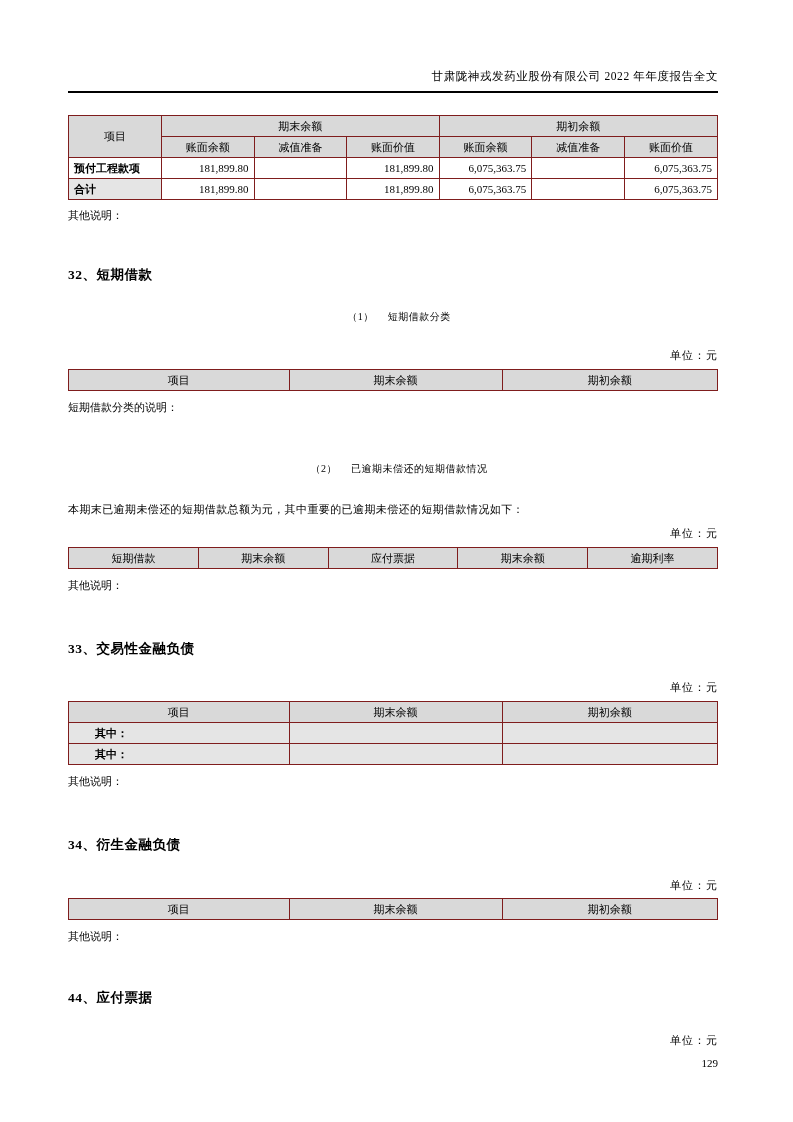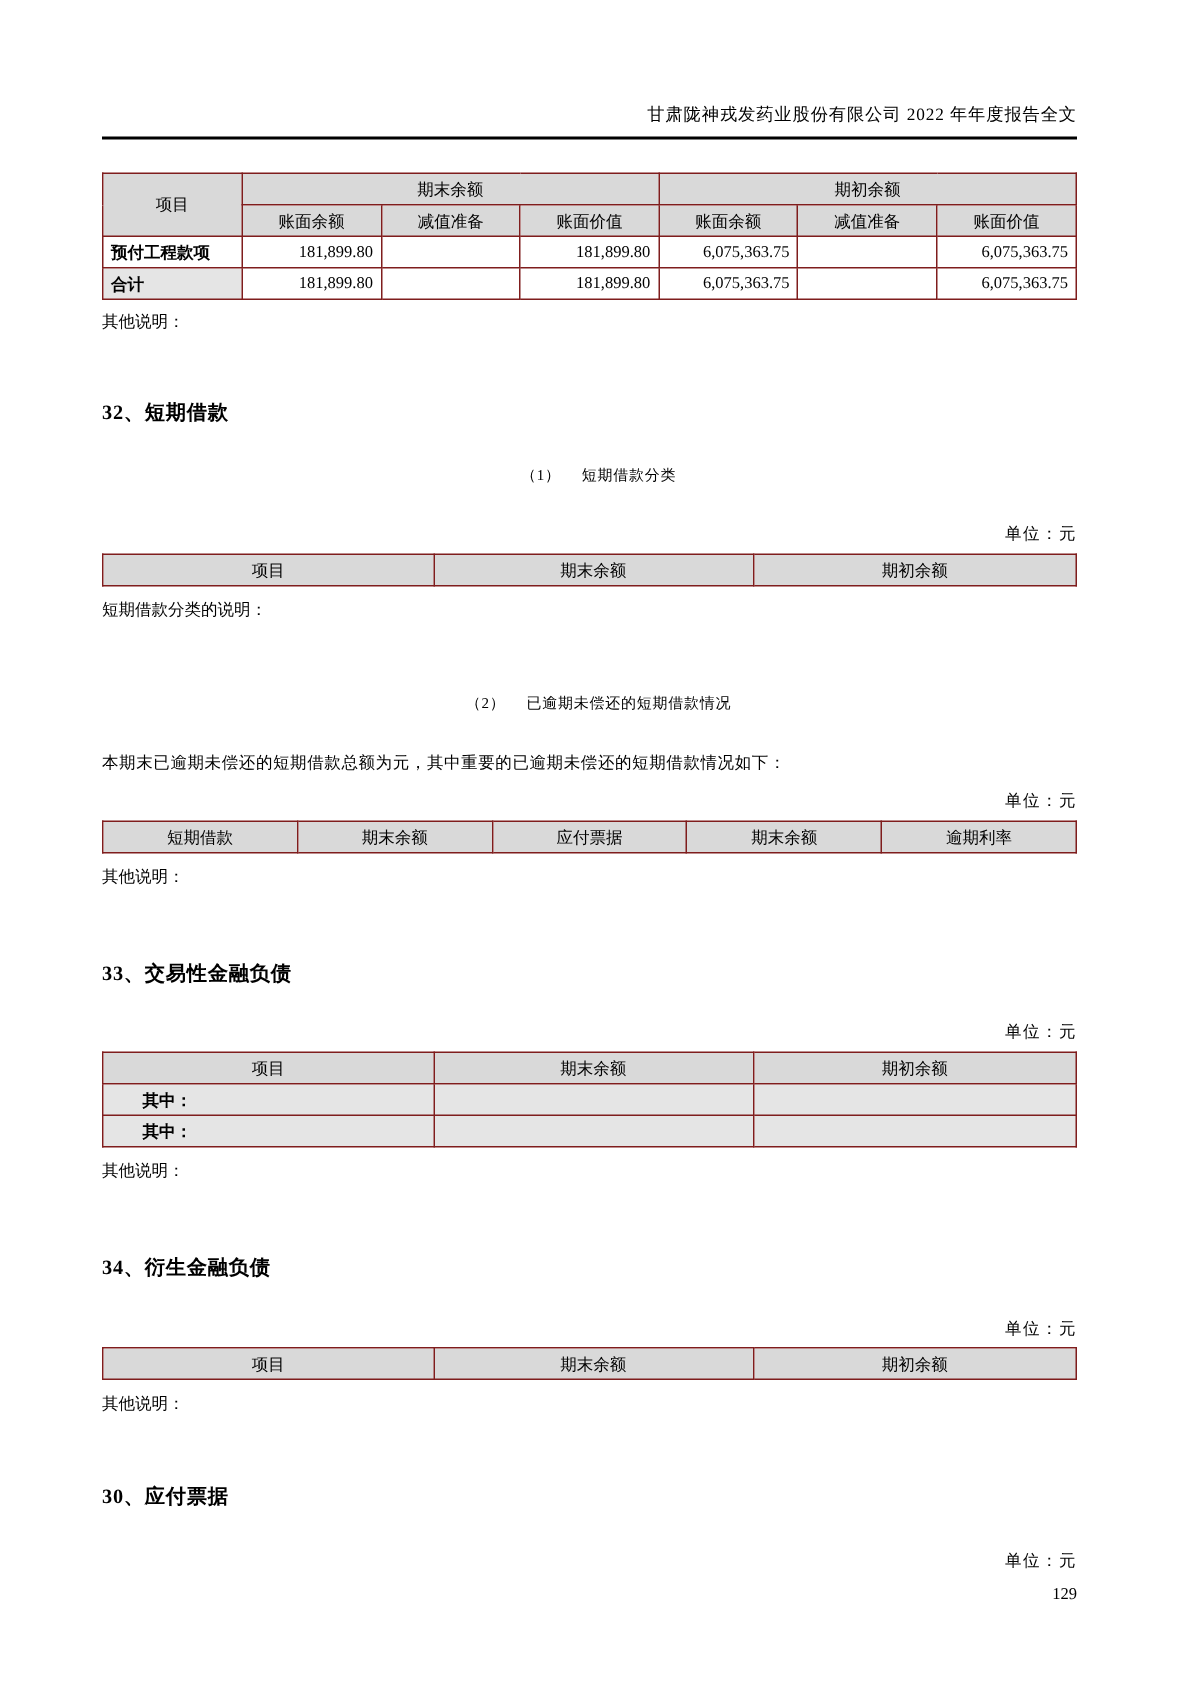--- a/index.html
+++ b/index.html
@@ -179,19 +179,19 @@
       <tbody>
           <tr>
         <td class="hd srow">项目</td>
         <td class="hd srow">期末余额</td>
         <td class="hd srow">期初余额</td>
       </tr>
     </tbody>
       </table>
     <p class="note mt9">其他说明：</p>
 
-    <h2 class="h2 mt46">30、应付票据</h2>
+    <h2 class="h2 mt46">44、应付票据</h2>
     <div class="unit mt26">单位：元</div>
 
   </div>
 
   <div class="page-number">129</div>
 </div>
 
 </body></html>

